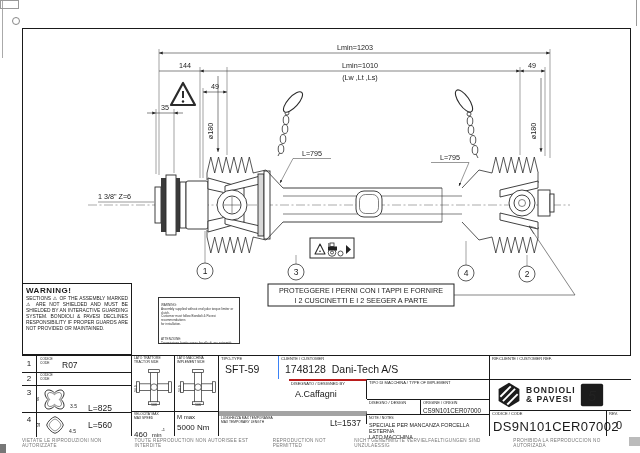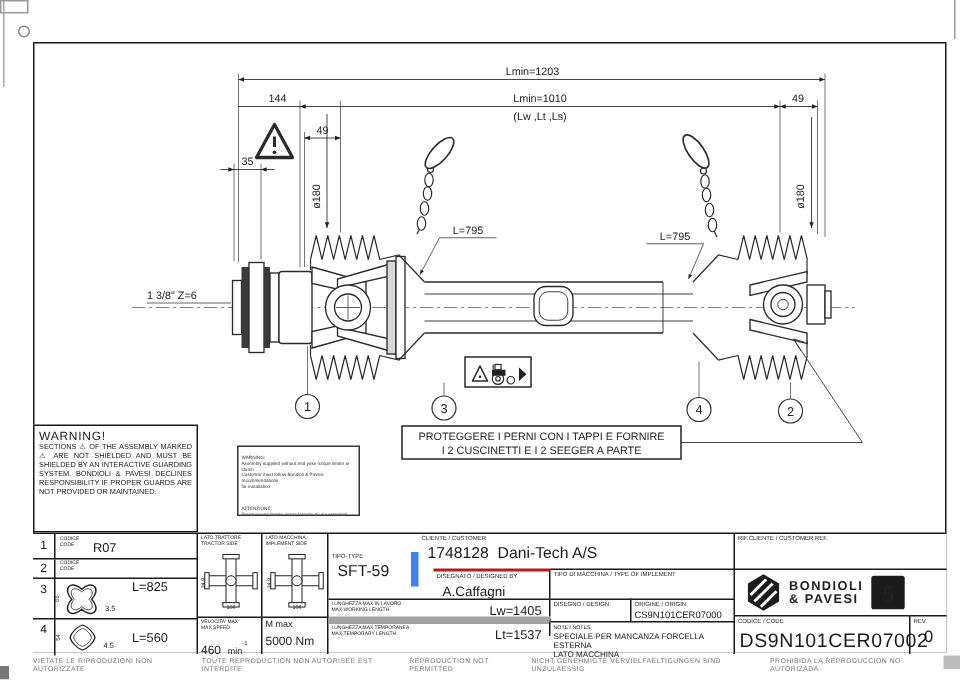--- a/index.html
+++ b/index.html
@@ -10,21 +10,21 @@
   .cell{position:absolute;box-sizing:border-box}
   .hdr{font-size:4px;line-height:4.6px;color:#222;padding:1px 0 0 2px;white-space:nowrap;overflow:hidden}
   .h2l{font-size:3.3px;line-height:3.9px;padding:1px 0 0 2px;color:#222;white-space:nowrap;overflow:hidden}
   .h2l span{display:block}
   .val-lg{font-size:10.5px;padding:1px 0 0 6px;white-space:pre}
   .val-md{font-size:9px;padding:2px 0 0 6px;white-space:pre}
   .val-sm{font-size:8.5px;white-space:pre}
   .rot{display:inline-block;transform:rotate(-90deg);font-size:3.8px;color:#222}
   svg text{font-family:"Liberation Sans",sans-serif;fill:#222;stroke:none}
   .warnbox{left:22px;top:283px;width:110px;height:72px;border:1.1px solid #1a1a1a;background:#fff;padding:2px 3px}
-  .warnbox .t{font-size:8px;font-weight:normal;letter-spacing:.5px;margin-bottom:1px}
+  .warnbox .t{font-size:8px;font-weight:bold;letter-spacing:.5px;margin-bottom:1px}
   .warnbox .b{font-size:4.9px;line-height:1.22;text-align:justify;white-space:pre-line}
   .notesbox{left:158px;top:297px;width:82px;height:47px;border:.8px solid #333;background:#fff;padding:2px;font-size:3.1px;line-height:1.25;color:#333;white-space:pre-line;overflow:hidden}
   .footer{left:22px;top:438px;width:609px;display:flex;justify-content:space-between;font-size:4.6px;color:#777;letter-spacing:.3px}
   .mark{position:absolute;background:#999}
 </style>
 </head>
 <body>
 
 <div class="mark" style="left:2px;top:0;width:1px;height:58px;background:#aaa"></div>
 <div class="abs" style="left:0;top:0;width:19px;height:9px;border:1px solid #999"></div>
@@ -270,21 +270,21 @@
         <g fill="#fff" stroke="#222" stroke-width="1">
           <g transform="scale(1.15)">
               <path d="M0 -7 C3 -10 7 -11 9 -9 C11 -7 10 -3 7 0 C10 3 11 7 9 9 C7 11 3 10 0 7 C-3 10 -7 11 -9 9 C-11 7 -10 3 -7 0 C-10 -3 -11 -7 -9 -9 C-7 -11 -3 -10 0 -7 Z"></path>
             </g>
           <g transform="scale(0.85)">
               <path d="M0 -7 C3 -10 7 -11 9 -9 C11 -7 10 -3 7 0 C10 3 11 7 9 9 C7 11 3 10 0 7 C-3 10 -7 11 -9 9 C-11 7 -10 3 -7 0 C-10 -3 -11 -7 -9 -9 C-7 -11 -3 -10 0 -7 Z" stroke-width="0.8"></path>
             </g>
         </g>
       </svg>
       <span style="position:absolute;left:48px;top:17px;font-size:5px">3.5</span>
-      <span class="val-sm" style="position:absolute;left:66px;top:0">L=825</span>
+      <span class="val-sm" style="position:absolute;left:66px;top:17px">L=825</span>
     </div>
     <div class="cell" style="left:0;top:56px;width:110px;height:24px;border-top:1px solid #1a1a1a">
       <div class="cell" style="left:0;top:0;width:15px;height:24px;border-right:1px solid #1a1a1a;font-size:8px;text-align:center;padding-top:2px">4</div>
       <span class="rot" style="position:absolute;left:15px;top:10px">54</span>
       <svg style="position:absolute;left:23px;top:2px" width="20" height="20" viewBox="-12 -12 24 24">
         <g fill="#fff" stroke="#222" stroke-width="1">
           <path d="M0 -10 C4 -9 9 -4 10 0 C9 4 4 9 0 10 C-4 9 -9 4 -10 0 C-9 -4 -4 -9 0 -10 Z"></path>
           <g transform="scale(0.72)">
               <path d="M0 -10 C4 -9 9 -4 10 0 C9 4 4 9 0 10 C-4 9 -9 4 -10 0 C-9 -4 -4 -9 0 -10 Z" stroke-width="0.8"></path>
             </g>
@@ -344,44 +344,37 @@
         <span style="font-size:6px">min</span><sup style="font-size:4px">-1</sup>
       </div>
     </div>
     <div class="cell" style="left:43px;top:55px;width:44px;height:25px;border-top:1px solid #1a1a1a">
       <div style="font-size:6px;padding:2px 0 0 2px">M max</div>
       <div style="font-size:8px;padding:3px 0 0 2px">5000 Nm</div>
     </div>
   </div>
 
   <div class="cell" style="left:197px;top:0;width:271px;height:80px;border-right:1px solid #1a1a1a">
-    <div class="cell" style="left:0;top:12px;width:60px;height:23px;border-right:5px solid #3b82f6">
+    <div class="cell" style="left:0;top:0;width:60px;height:23px;border-right:1px solid #3b82f6">
       <div class="hdr">TIPO-TYPE</div>
       <div class="val-lg">SFT-59</div>
     </div>
     <div class="cell" style="left:60px;top:0;width:211px;height:23px">
       <div class="hdr">CLIENTE / CUSTOMER</div>
       <div class="val-lg">1748128  Dani-Tech A/S</div>
     </div>
     <div class="cell" style="left:70px;top:23px;width:78px;height:20px;border-top:2px solid #b91c1c;border-right:1px solid #1a1a1a">
       <div class="hdr">DISEGNATO / DESIGNED BY</div>
       <div class="val-md">A.Caffagni</div>
     </div>
     <div class="cell" style="left:148px;top:23px;width:123px;height:20px;border-top:1px solid #1a1a1a">
       <div class="hdr">TIPO DI MACCHINA / TYPE OF IMPLEMENT</div>
       <div class="val-md"></div>
     </div>
 
-    <div class="cell" style="left:0;top:43px;width:148px;height:12.3px;border-top:1px solid #1a1a1a;border-right:1px solid #1a1a1a">
-      <div class="h2l" style="width:100px">
-          <span>LUNGHEZZA MAX IN LAVORO</span>
-          <span>MAX WORKING LENGTH</span>
-        </div>
-      <span class="val-sm" style="position:absolute;right:5px;top:2px">Lw=1405</span>
-    </div>
     <div class="cell" style="left:0;top:55.3px;width:148px;height:12.3px;border-top:5px solid #a3a3a3;border-right:1px solid #1a1a1a">
       <div class="h2l" style="width:100px">
           <span>LUNGHEZZA MAX TEMPORANEA</span>
           <span>MAX TEMPORARY LENGTH</span>
         </div>
       <span class="val-sm" style="position:absolute;right:5px;top:2px">Lt=1537</span>
     </div>
     <div class="cell" style="left:148px;top:43px;width:54px;height:15px;border-top:1px solid #1a1a1a;border-right:1px solid #1a1a1a">
       <div class="hdr">DISEGNO / DESIGN</div>
     </div>

